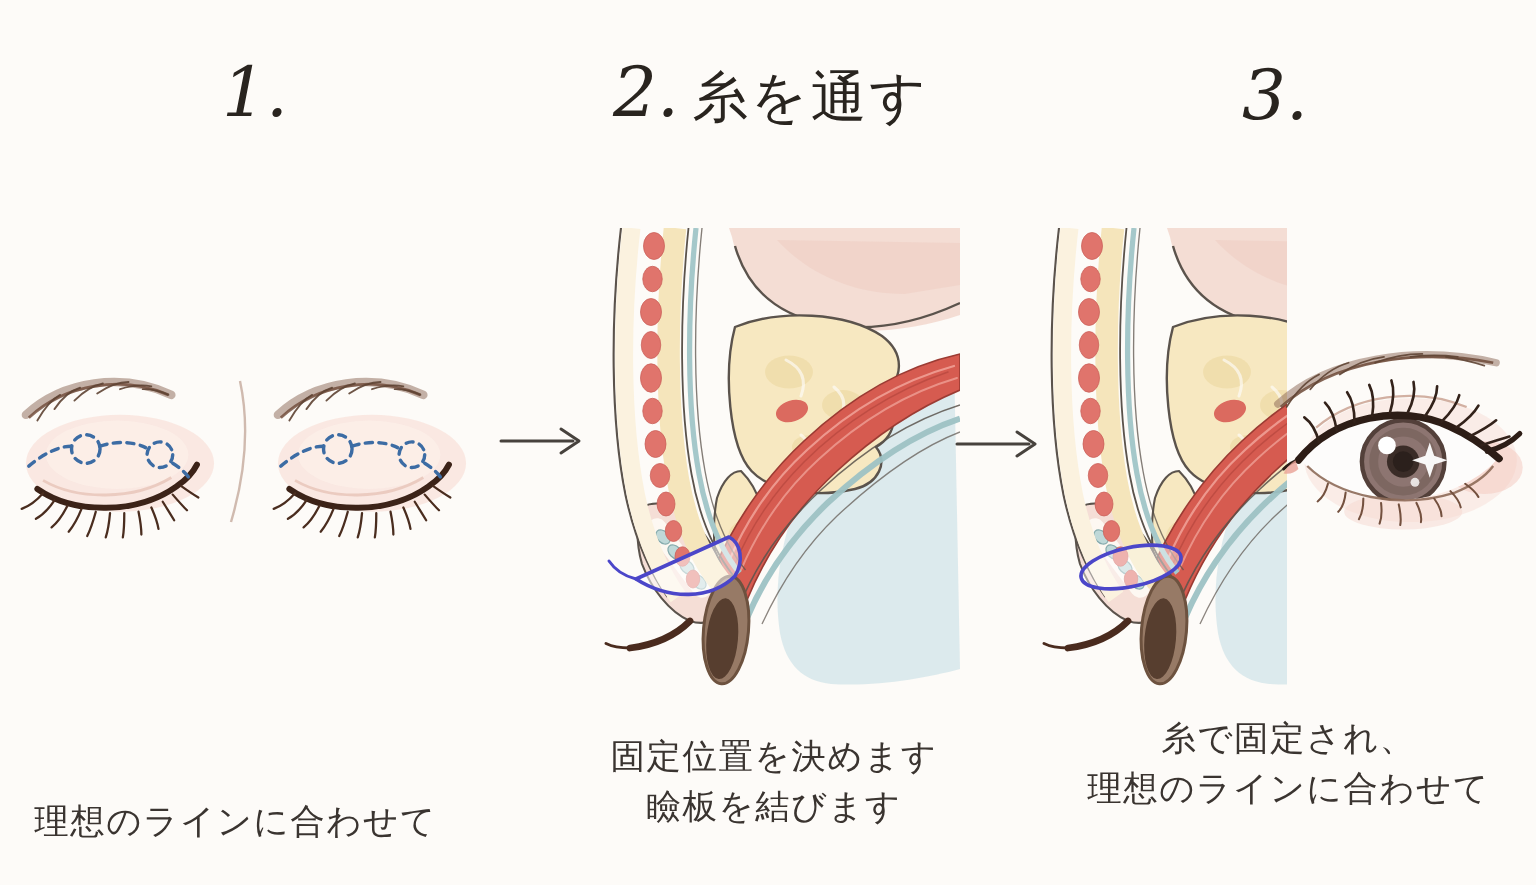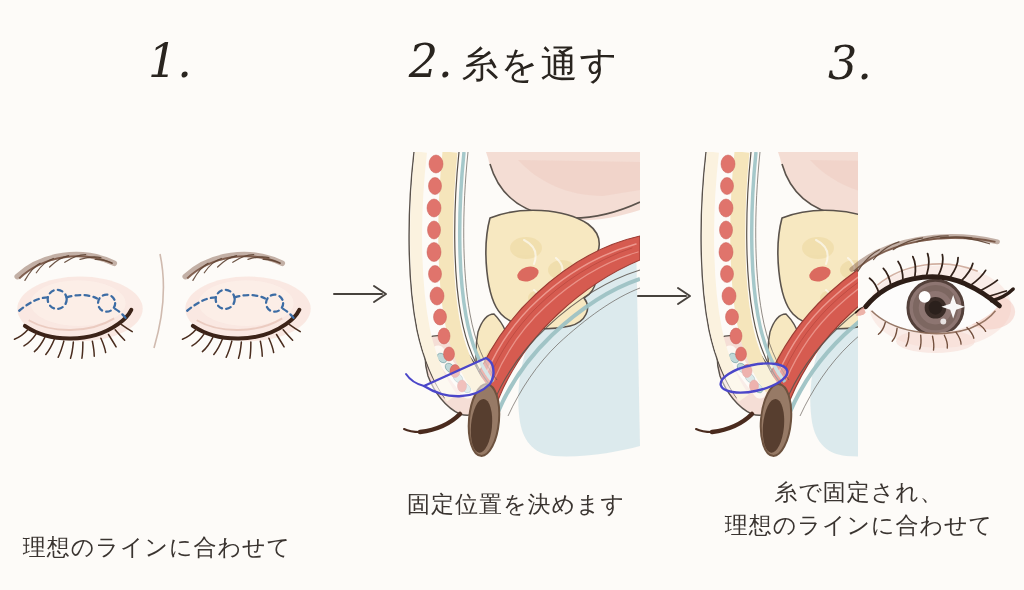--- a/index.html
+++ b/index.html
@@ -260,19 +260,20 @@
 
   <svg class="abs" style="left:842px;top:208px;" width="182" height="168" viewBox="0 0 185 170">
     <use href="#sym-open-eye"></use>
   </svg>
 
   <div class="caption" style="left:6px;top:488px;width:302px;margin-top:43px;">
     <div>理想のラインに合わせて</div>
   </div>
   <div class="caption" style="left:370px;top:488px;width:292px;">
     <div>固定位置を決めます</div>
+    <div>瞼板を結びます</div>
   </div>
   <div class="caption" style="left:698px;top:476px;width:322px;">
     <div>糸で固定され、</div>
     <div>理想のラインに合わせて</div>
   </div>
 
 </div>
 
 </body></html>

